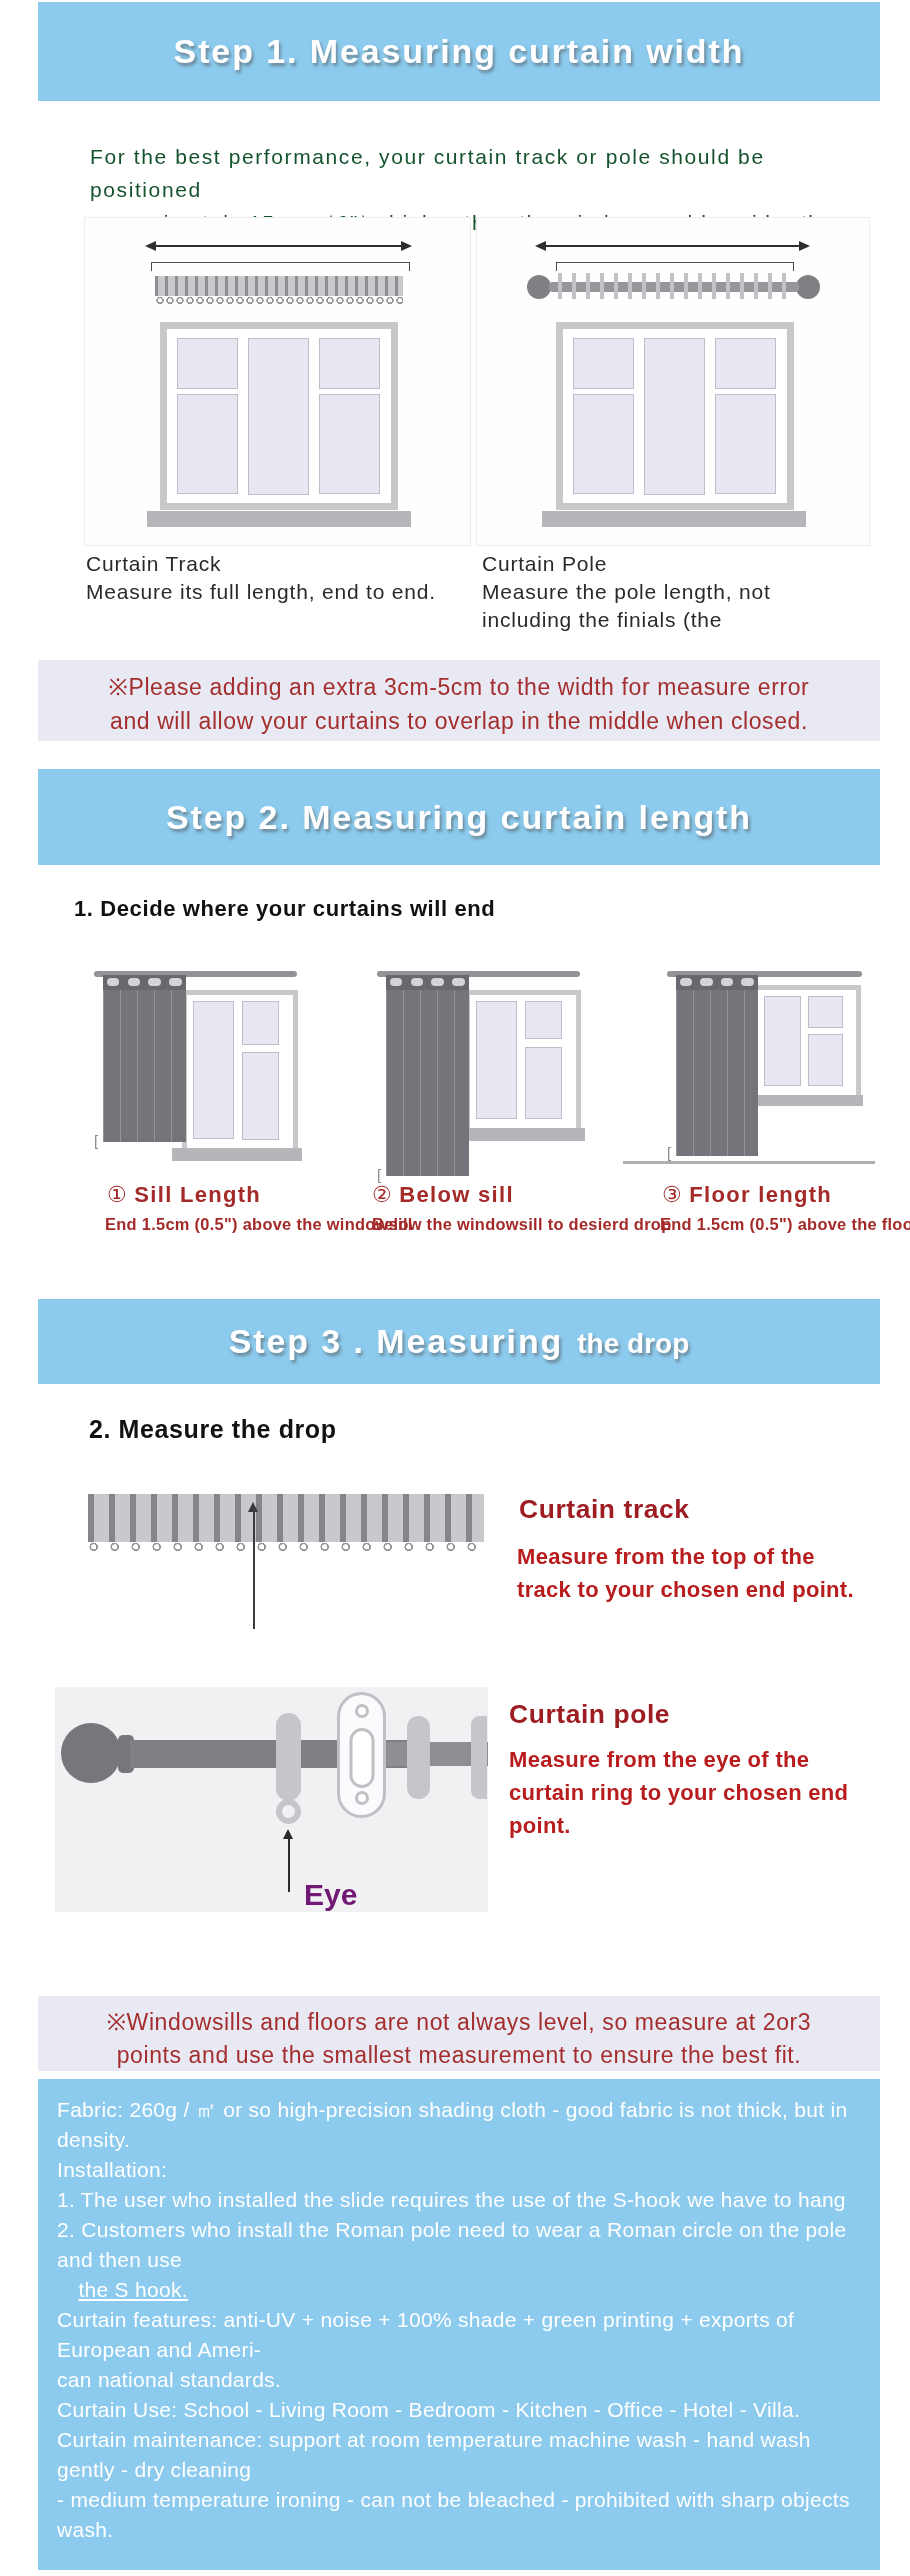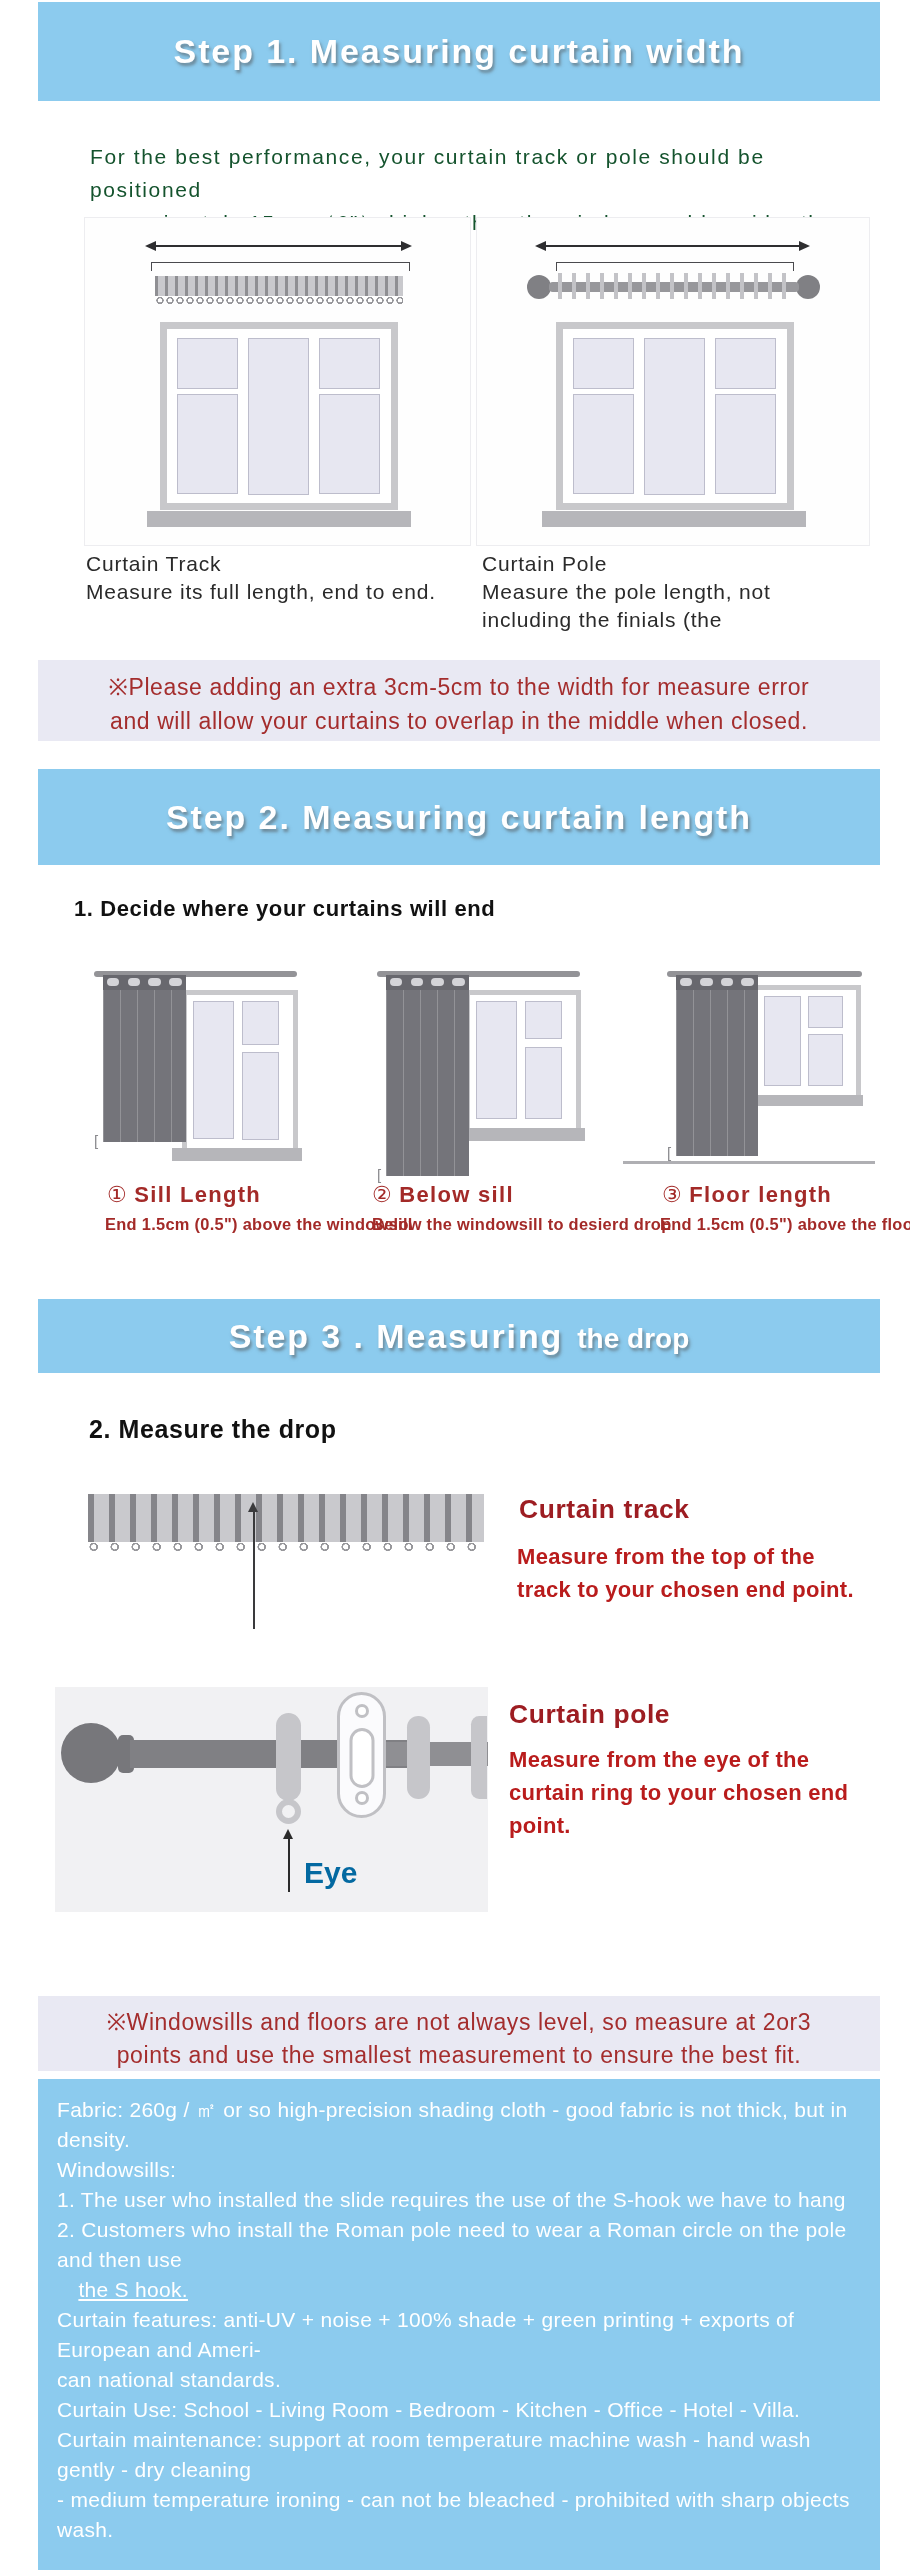--- a/index.html
+++ b/index.html
@@ -44,21 +44,21 @@
   .grommet{width:12.6px;height:8.8px;border-radius:4.4px;background:#d4d4d8;}
   .floorline{position:absolute;background:#afafb3;height:2.5px;}
   .tick{position:absolute;color:#8a8a8e;font-size:15px;}
   .optlabel{position:absolute;color:#a32a28;font-weight:bold;font-size:22px;letter-spacing:1.3px;white-space:nowrap;}
   .optlabel .num{font-weight:normal;margin-right:6.3px;}
   .optdesc{position:absolute;color:#a32a28;font-weight:bold;font-size:16.4px;letter-spacing:0.3px;white-space:nowrap;}
   .redtitle{position:absolute;color:#9d1d22;font-weight:bold;font-size:26.4px;letter-spacing:0.6px;white-space:nowrap;}
   .redbody{position:absolute;color:#b91c1c;font-weight:bold;font-size:22px;line-height:33px;letter-spacing:0.3px;}
   .polebox{position:absolute;background:#f1f1f3;}
   .vline{position:absolute;width:1.9px;background:#3a3a3c;}
-  .eyelabel{position:absolute;color:#0369a1;font-weight:bold;font-size:30px;}
+  .eyelabel{position:absolute;color:#701a75;font-weight:bold;font-size:30px;margin-top:22px;}
   .footer{position:absolute;left:38px;top:2079px;width:842px;height:491px;background:#8CCBEE;
         color:#ffffff;font-size:21px;line-height:30px;letter-spacing:0.3px;
         padding:16.4px 19px;box-sizing:border-box;}
   .footer .indent{padding-left:21.4px;text-decoration:underline;}
   .ring-eye{position:absolute;width:25px;height:25px;border:6.3px solid #c6c6ca;border-radius:50%;box-sizing:border-box;background:#f1f1f3;}
   .bracketmount{position:absolute;width:49px;height:126px;border:3.8px solid #c0c0c4;border-radius:25px;background:#fbfbfd;box-sizing:border-box;}
   .bm-hole{position:absolute;left:50%;transform:translateX(-50%);width:14px;height:14px;border:3.1px solid #c0c0c4;border-radius:50%;box-sizing:border-box;background:#fff;}
   .bm-slot{position:absolute;left:50%;transform:translateX(-50%);top:33px;width:25px;height:60px;border:3.8px solid #c0c0c4;border-radius:14px;box-sizing:border-box;background:#fff;}
 </style>
 </head>
@@ -198,21 +198,21 @@
   <div class="optlabel" style="left:372px;top:1182px;">
     <span class="num">②</span><span>Below sill</span>
   </div>
   <div class="optdesc" style="left:372px;top:1215px;">Below the windowsill to desierd drop</div>
 
   <div class="optlabel" style="left:662px;top:1182px;">
     <span class="num">③</span><span>Floor length</span>
   </div>
   <div class="optdesc" style="left:660px;top:1215px;">End 1.5cm (0.5") above the floor</div>
 
-  <div class="band" style="top:1299px;height:74px;">
+  <div class="band" style="top:1299px;height:85px;">
     <div class="band-title"><span>Step 3 . Measuring</span><span class="sub">the drop</span></div>
   </div>
 
   <div class="subhead" style="left:89px;top:1415px;font-size:25px;">2. Measure the drop</div>
 
   <div class="trackbar" style="left:88px;top:1494px;width:396px;height:48px;background-image:repeating-linear-gradient(90deg,#85858a 0 5.7px,transparent 5.7px 21px);"></div>
   <div class="eyerow" style="left:88px;top:1542px;width:396px;height:11.3px;background-size:21px 11.3px;background-image:radial-gradient(circle at 5.7px 5px,#ffffff 2.5px,#97979b 2.8px 4.1px,transparent 4.4px);"></div>
   <div class="tri tri-up" style="left:248px;top:1502px;"></div>
   <div class="vline" style="left:253px;top:1512px;height:117px;"></div>
 
@@ -248,21 +248,21 @@
     <div>point.</div>
   </div>
 
   <div class="note" style="top:1996px;height:75px;">
     <div style="margin-top:8.8px;">※Windowsills and floors are not always level, so measure at 2or3</div>
     <div style="margin-top:5px;">points and use the smallest measurement to ensure the best fit.</div>
   </div>
 
   <div class="footer">
     <div>Fabric: 260g / ㎡ or so high-precision shading cloth - good fabric is not thick, but in density.</div>
-    <div>Windowsills:</div>
+    <div>Installation:</div>
     <div>1. The user who installed the slide requires the use of the S-hook we have to hang</div>
     <div>2. Customers who install the Roman pole need to wear a Roman circle on the pole and then use</div>
     <div class="indent">the S hook.</div>
     <div>Curtain features: anti-UV + noise + 100% shade + green printing + exports of European and Ameri-</div>
     <div>can national standards.</div>
     <div>Curtain Use: School - Living Room - Bedroom - Kitchen - Office - Hotel - Villa.</div>
     <div>Curtain maintenance: support at room temperature machine wash - hand wash gently - dry cleaning</div>
     <div>- medium temperature ironing - can not be bleached - prohibited with sharp objects wash.</div>
   </div>
 

